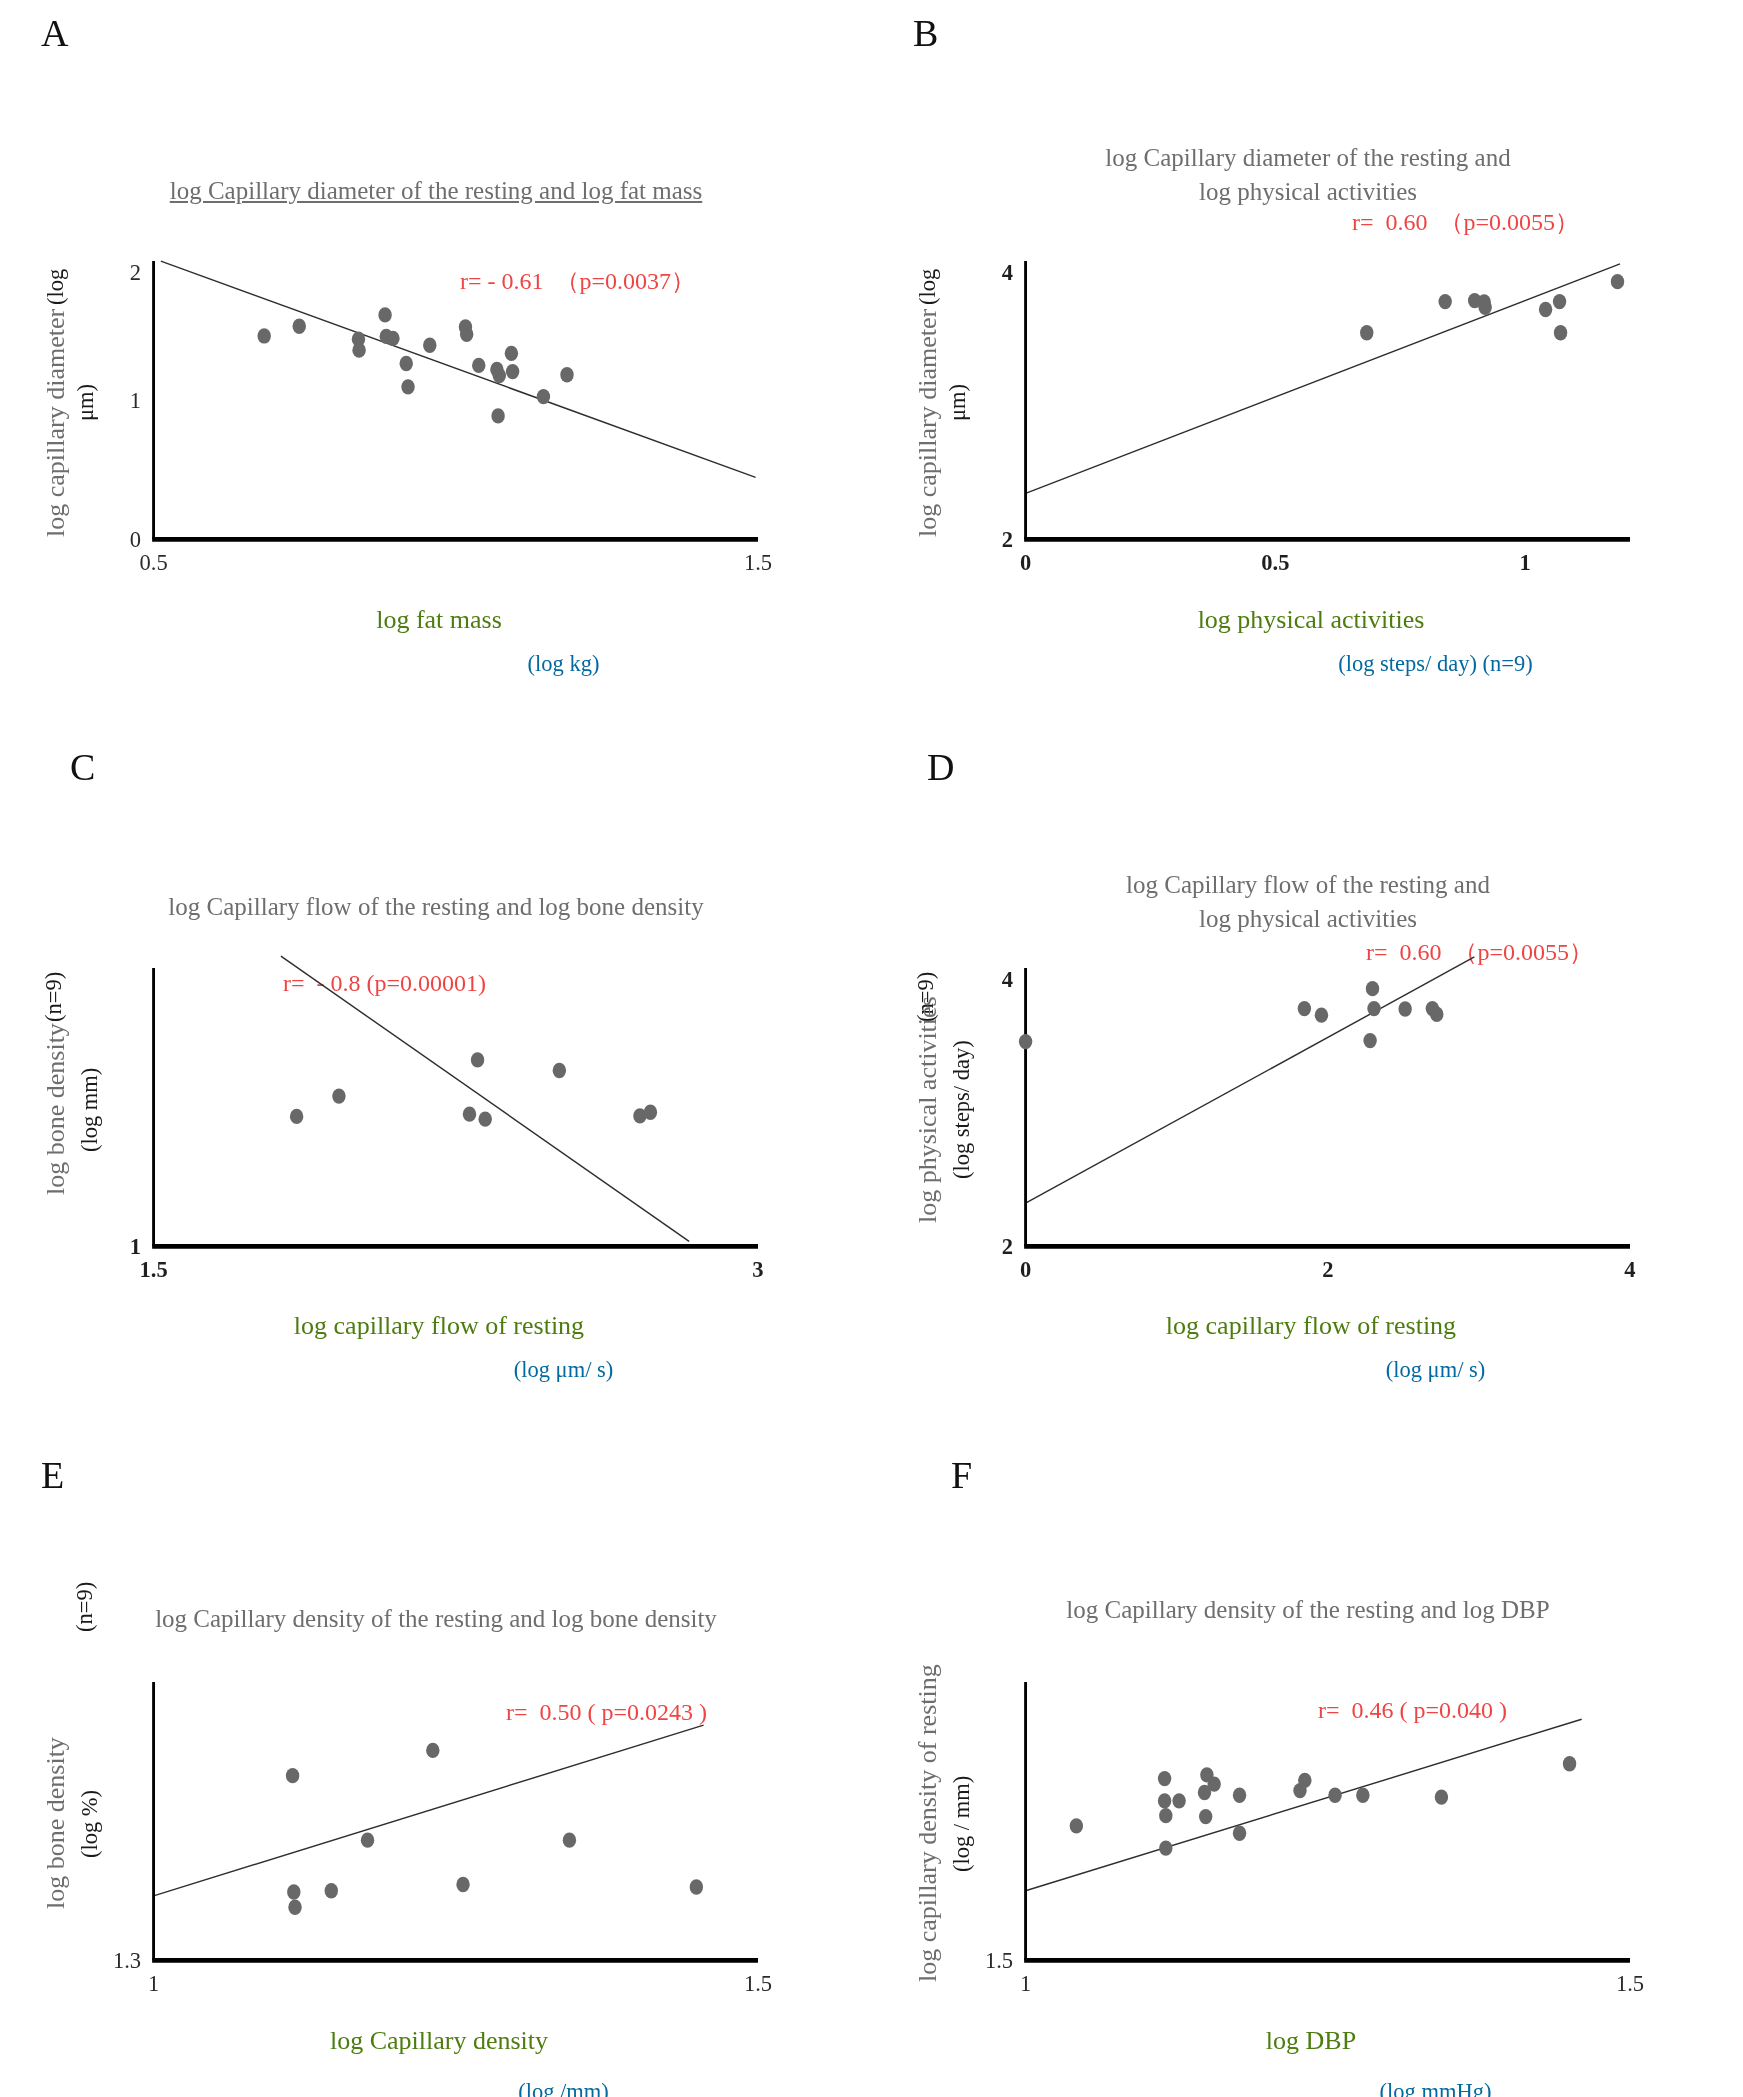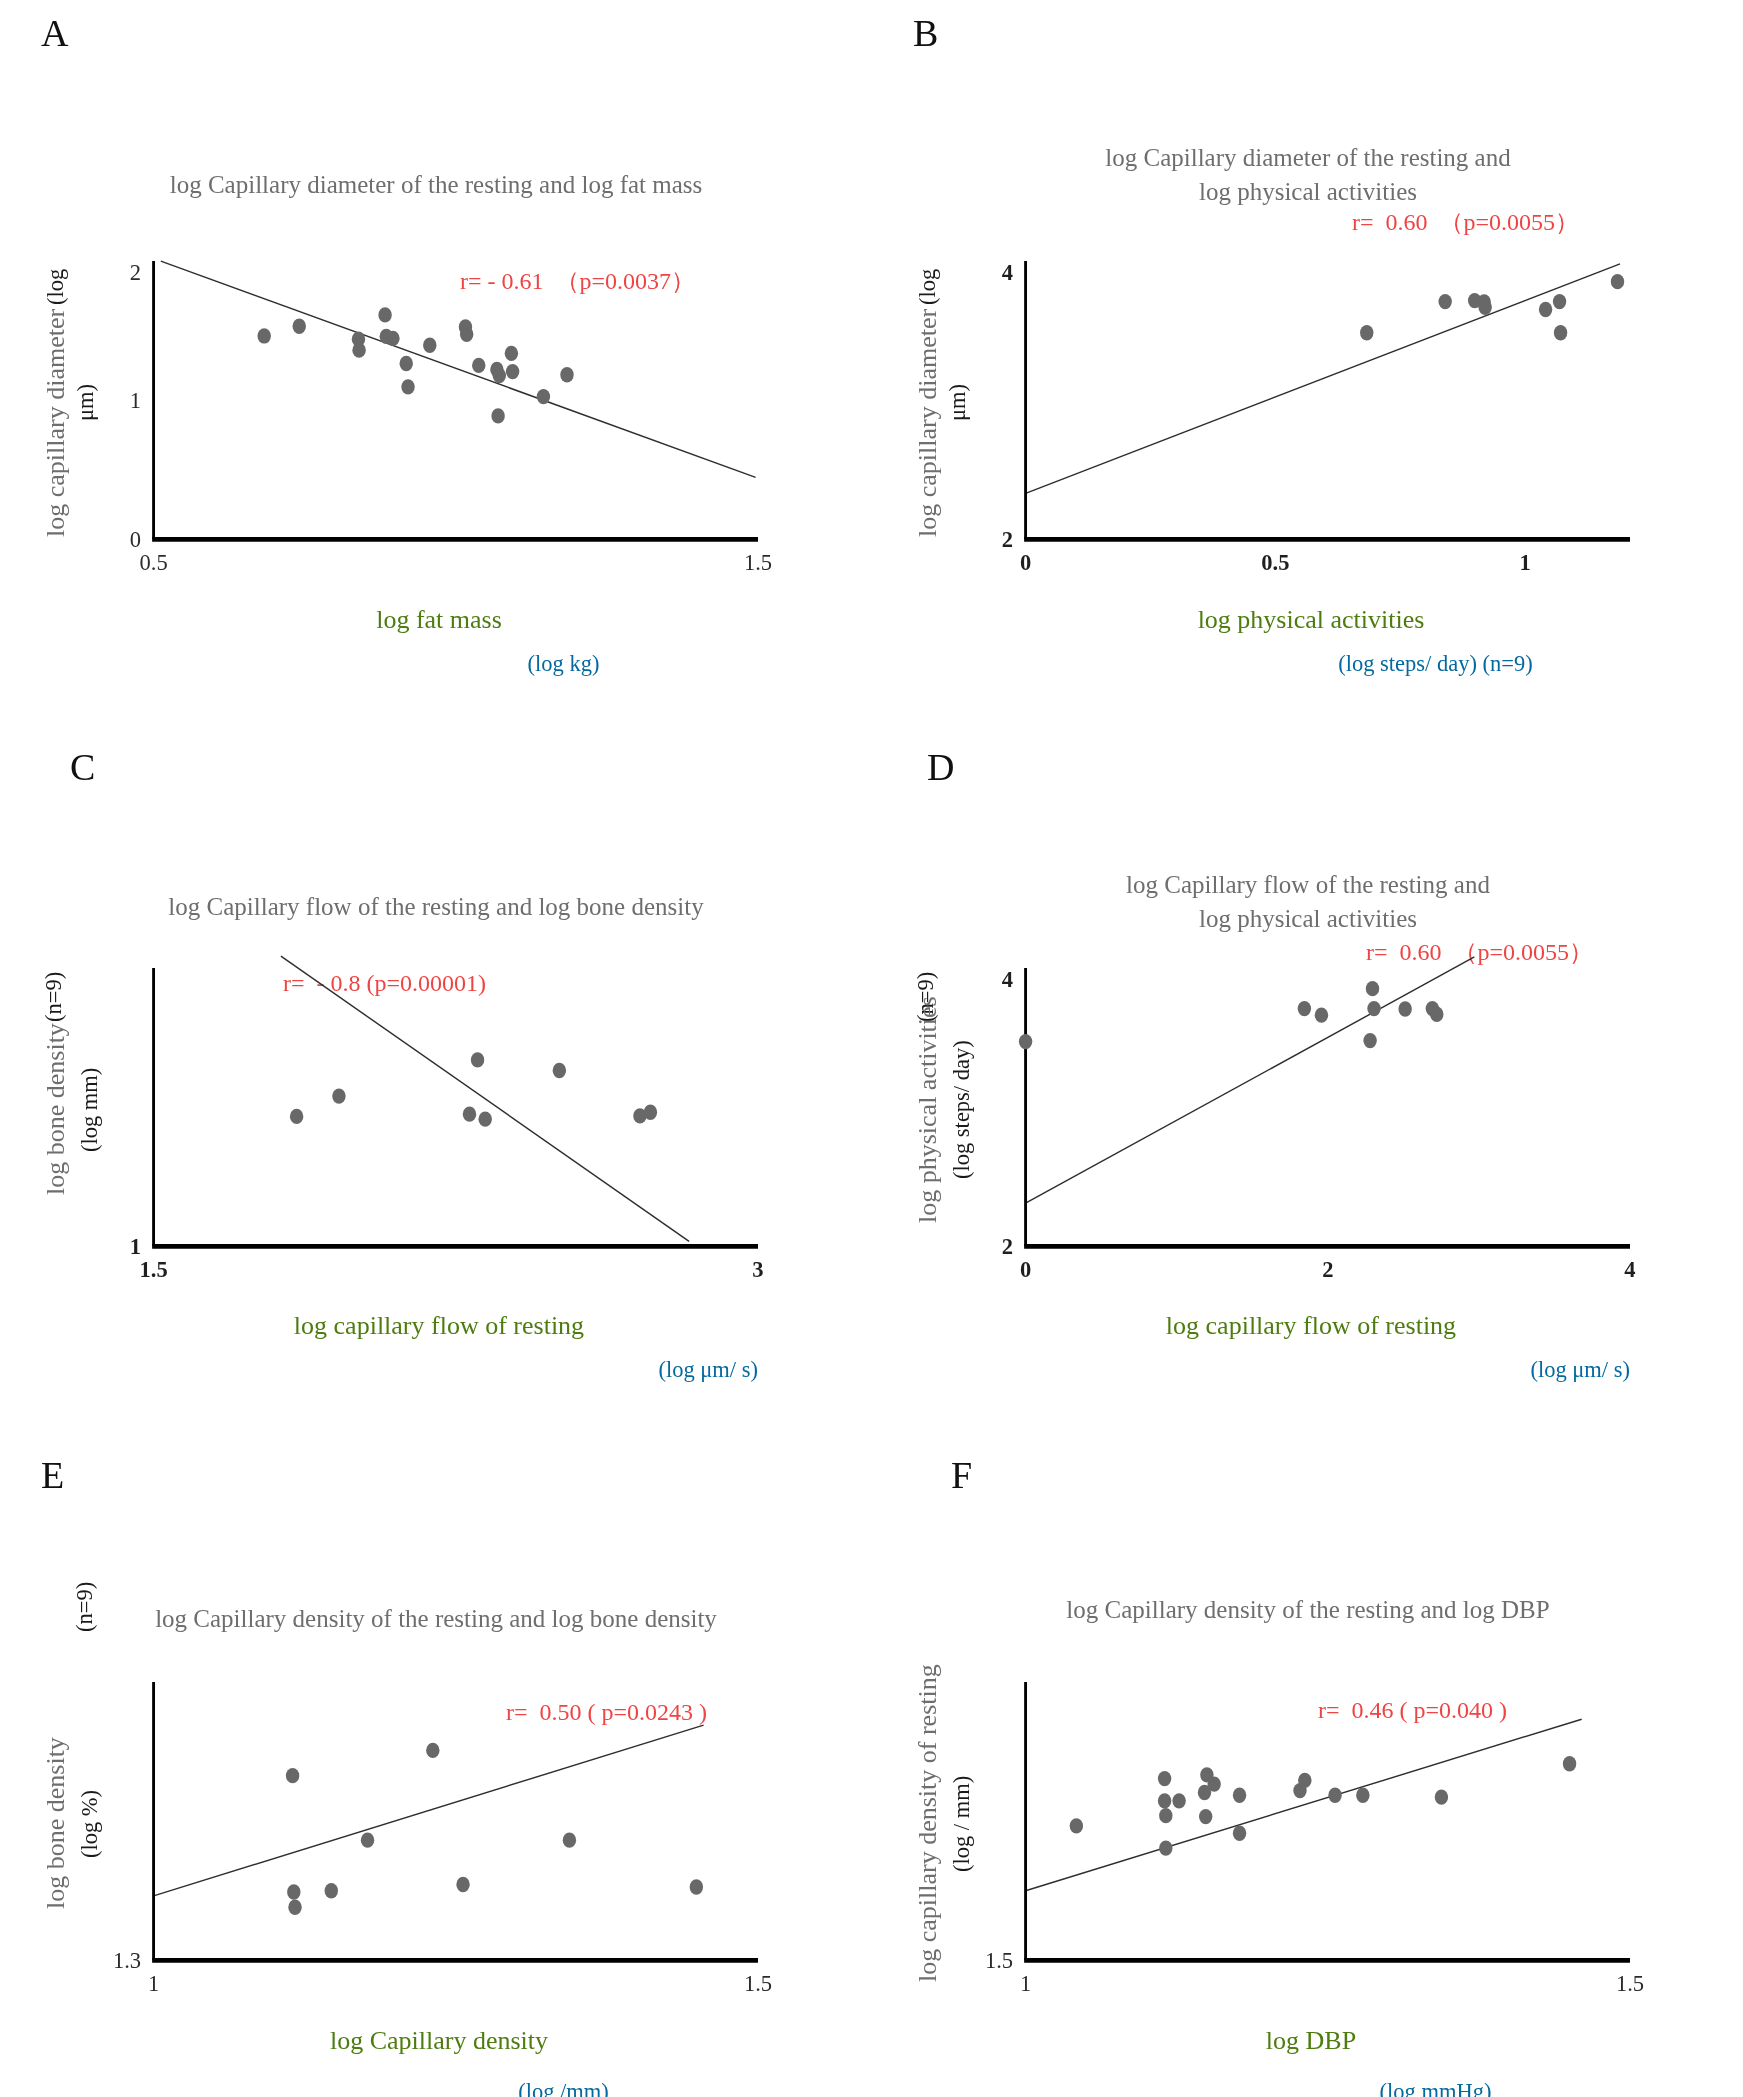--- a/index.html
+++ b/index.html
@@ -14,21 +14,21 @@
 
   .letter{position:absolute;left:41px;top:10.6px;font-size:38px;color:#111;}
   .row2 .letter{top:46px;}
   .row3 .letter{top:54px;}
   .panel-c .letter{left:70px;}
   .panel-d .letter{left:55px;}
   .panel-f .letter{left:79px;}
 
   .title{position:absolute;left:110px;width:652px;text-align:center;font-size:25px;
          color:#6e6e6e;line-height:1.35;white-space:pre-line;}
-  .panel-a .title{top:168px;}
+  .panel-a .title{top:174px;text-decoration:underline;}
   .panel-b .title{top:141px;}
   .panel-c .title{top:191px;}
   .panel-d .title{top:169px;}
   .panel-e .title{top:203px;}
   .panel-f .title{top:194px;}
 
   .annot{position:absolute;font-size:24px;color:#ef4444;white-space:pre;}
   .panel-a .annot{left:460px;top:265px;}
   .panel-b .annot{left:480px;top:206px;}
   .panel-c .annot{left:283px;top:271px;}
@@ -55,21 +55,21 @@
   .row3 .yl-unit{top:319px;}
   .yl-n9{position:absolute;left:41px;top:230px;height:115px;writing-mode:vertical-rl;
          transform:rotate(180deg);text-align:center;font-size:22.5px;color:#1a1a1a;}
   .row2 .yl-n9{top:240px;}
   .panel-e .yl-n9{left:72px;top:167px;height:82px;}
 
   .xl{position:absolute;left:120px;width:638px;text-align:center;font-size:26px;color:#4d7c0f;top:605px;}
   .row2 .xl{top:612px;}
   .row3 .xl{top:627px;}
   .xu{position:absolute;left:369px;width:389px;text-align:center;font-size:22.5px;color:#0369a1;top:651px;}
-  .row2 .xu{top:658px;text-align:right;}
+  .row2 .xu{top:658px;}
   .row3 .xu{top:672px;margin-top:8px;}
 </style>
 </head>
 <body>
 
 <section class="panel panel-a row1">
   <div class="letter">A</div>
   <div class="title">log Capillary diameter of the resting and log fat mass</div>
   <div class="annot">r= - 0.61  （p=0.0037）</div>
   <div class="yl-main"><span>log capillary diameter</span><span class="yu-inline">(log μm)</span></div>

